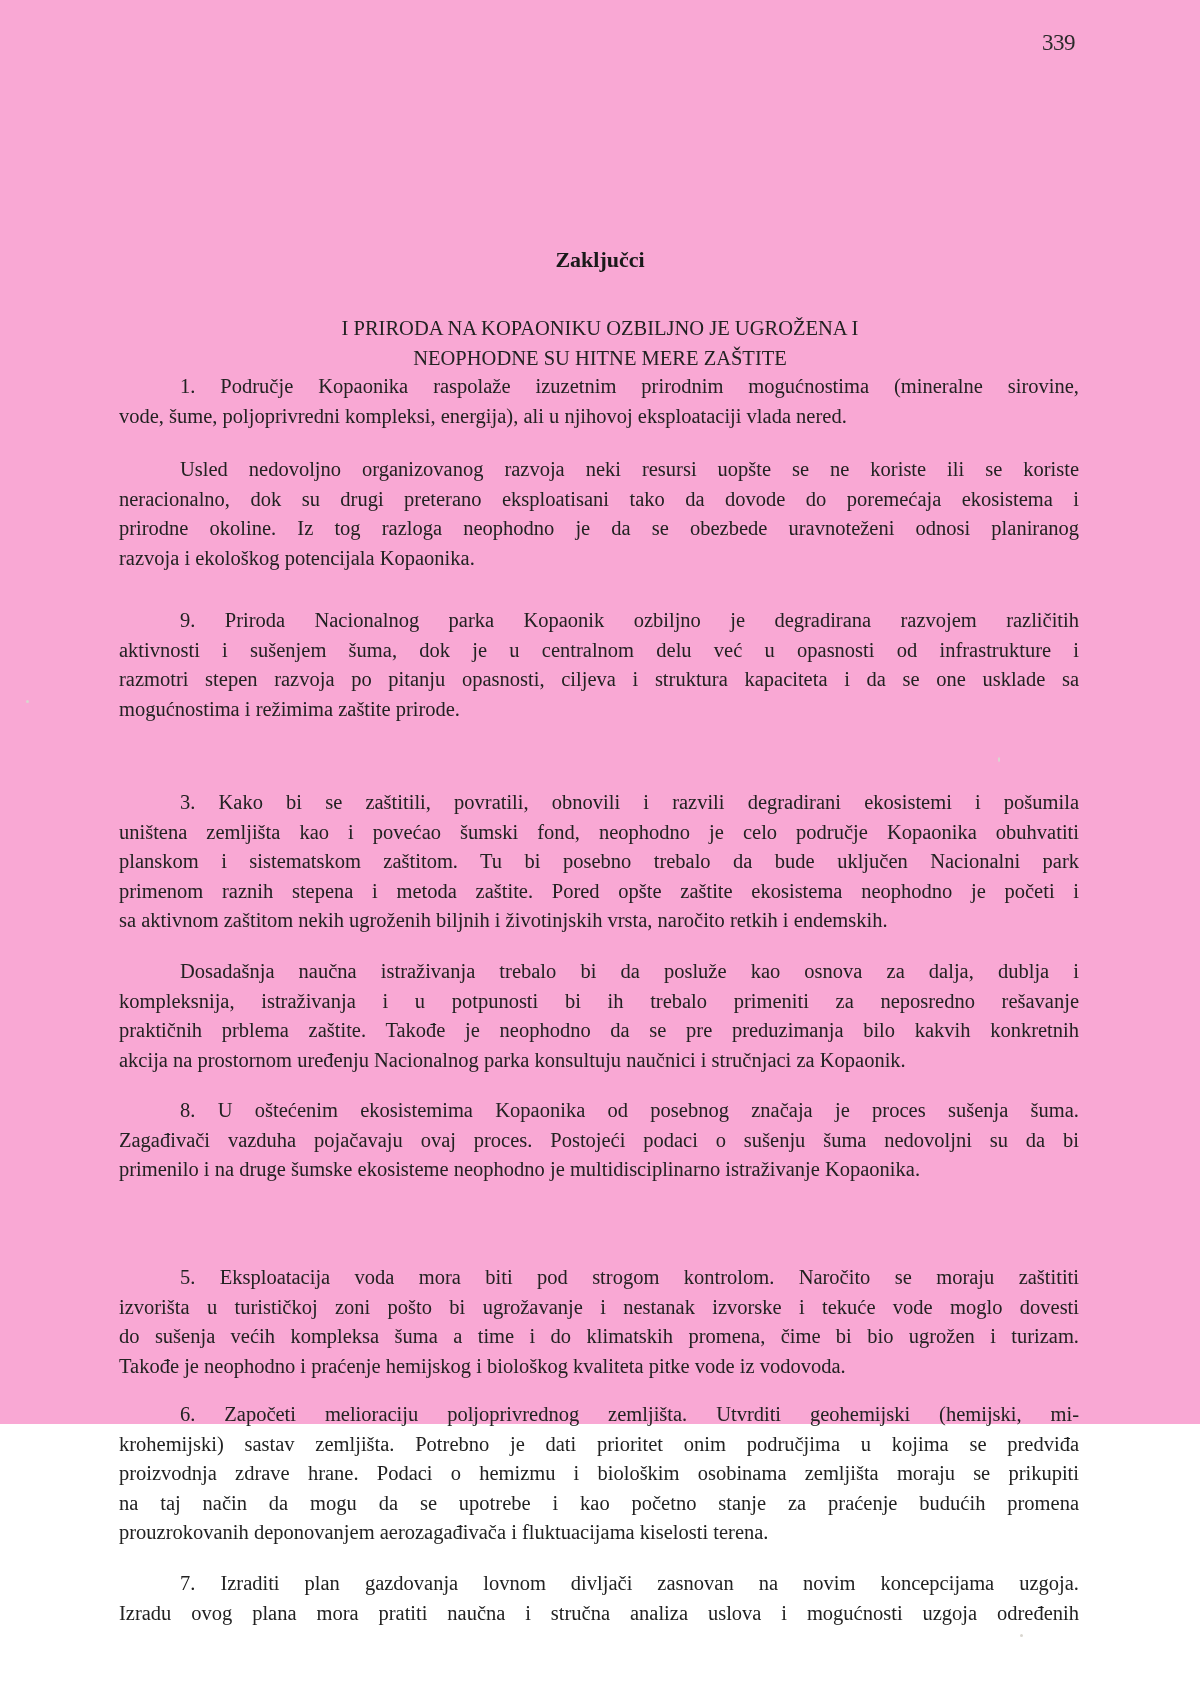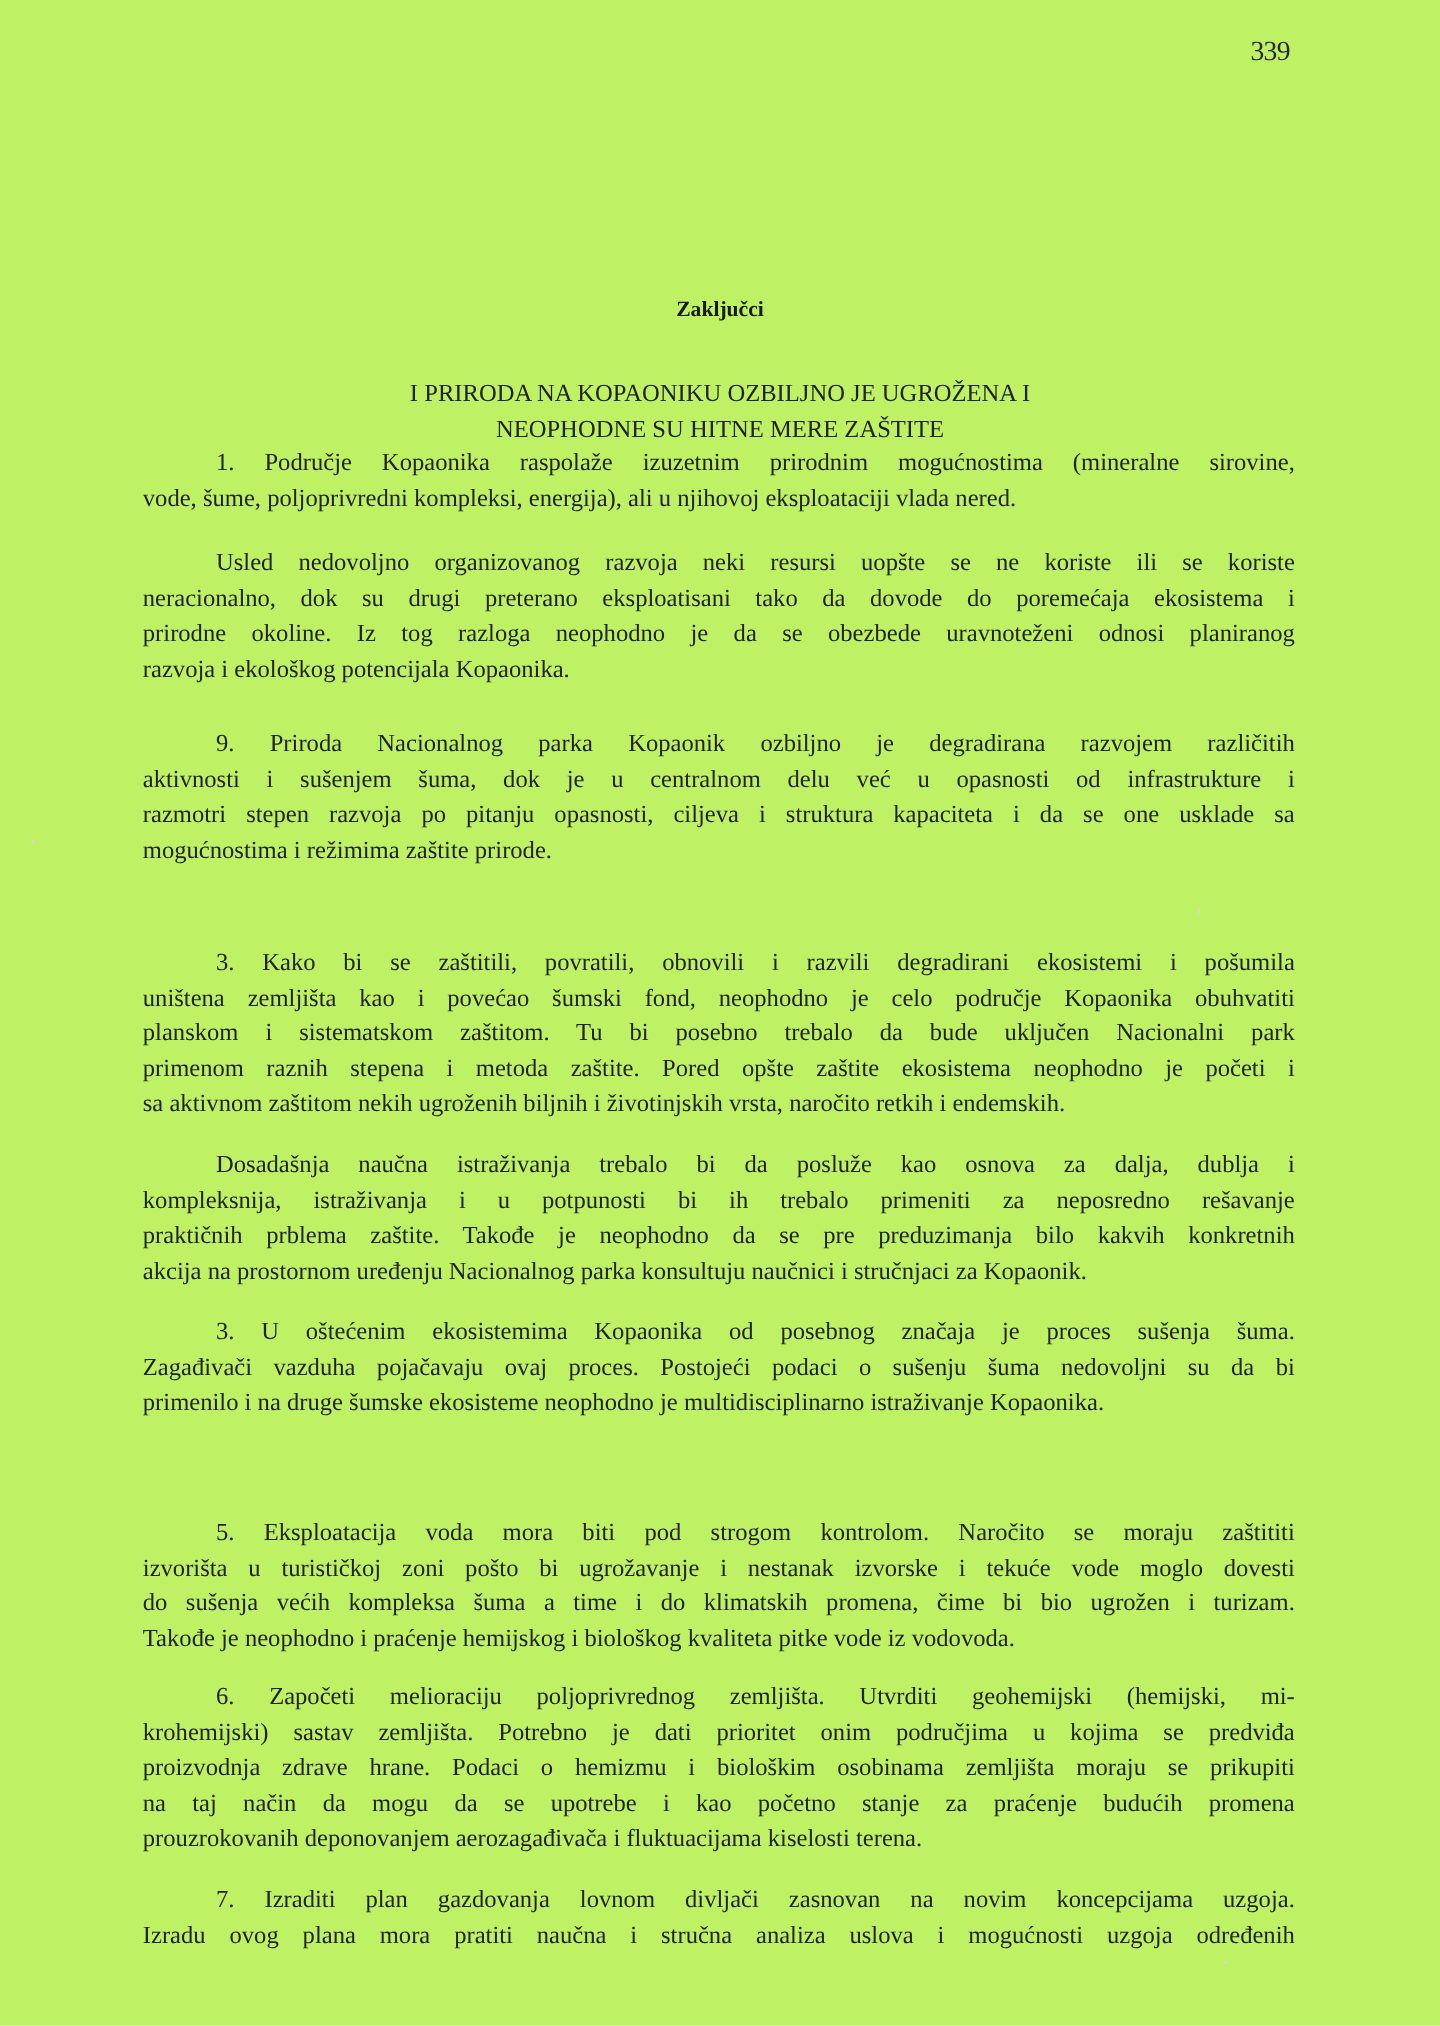--- a/index.html
+++ b/index.html
@@ -12,39 +12,39 @@
       height: 1688px;
       position: relative;
       overflow: hidden;
       font-family: "Liberation Serif", "DejaVu Serif", serif;
       color: #1e1e1e;
     }
     .page {
       position: absolute;
       left: 0; top: 0;
       width: 1200px;
-      height: 1688px;
-      background: #bef264;
+      height: 1424px;
+      background: #f9a8d4;
     }
     .page-number {
       position: absolute;
       top: 30px;
       left: 1042px;
       font-size: 23px;
       letter-spacing: -0.5px;
       color: #2a2a2a;
     }
     .chapter-title {
       position: absolute;
       top: 247px;
       left: 0;
       width: 1200px;
       text-align: center;
       font-weight: bold;
-      font-size: 18px;
+      font-size: 22px;
       color: #1a1a1a;
     }
     .section-heading {
       position: absolute;
       top: 313px;
       left: 0;
       width: 1200px;
       text-align: center;
       font-size: 20.5px;
       line-height: 30px;
@@ -119,21 +119,21 @@
   </div>
 
   <div class="body-text para" style="top:957px;">
     <span class="line first">Dosadašnja naučna istraživanja trebalo bi da posluže kao osnova za dalja, dublja i</span>
     <span class="line">kompleksnija, istraživanja i u potpunosti bi ih trebalo primeniti za neposredno rešavanje</span>
     <span class="line">praktičnih prblema zaštite. Takođe je neophodno da se pre preduzimanja bilo kakvih konkretnih</span>
     <span class="line last">akcija na prostornom uređenju Nacionalnog parka konsultuju naučnici i stručnjaci za Kopaonik.</span>
   </div>
 
   <div class="body-text para" style="top:1096px;">
-    <span class="line first">3. U oštećenim ekosistemima Kopaonika od posebnog značaja je proces sušenja šuma.</span>
+    <span class="line first">8. U oštećenim ekosistemima Kopaonika od posebnog značaja je proces sušenja šuma.</span>
     <span class="line">Zagađivači vazduha pojačavaju ovaj proces. Postojeći podaci o sušenju šuma nedovoljni su da bi</span>
     <span class="line last">primenilo i na druge šumske ekosisteme neophodno je multidisciplinarno istraživanje Kopaonika.</span>
   </div>
 
   <div class="body-text para" style="top:1263px;">
     <span class="line first">5. Eksploatacija voda mora biti pod strogom kontrolom. Naročito se moraju zaštititi</span>
     <span class="line">izvorišta u turističkoj zoni pošto bi ugrožavanje i nestanak izvorske i tekuće vode moglo dovesti</span>
     <span class="line">do sušenja većih kompleksa šuma a time i do klimatskih promena, čime bi bio ugrožen i turizam.</span>
     <span class="line last">Takođe je neophodno i praćenje hemijskog i biološkog kvaliteta pitke vode iz vodovoda.</span>
   </div>

